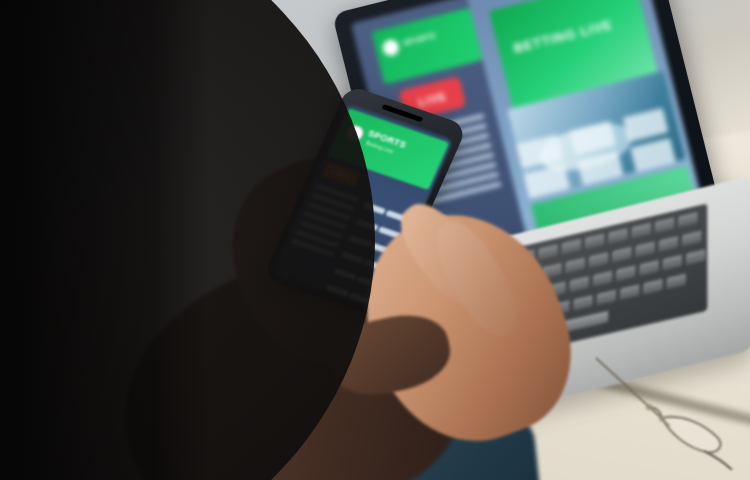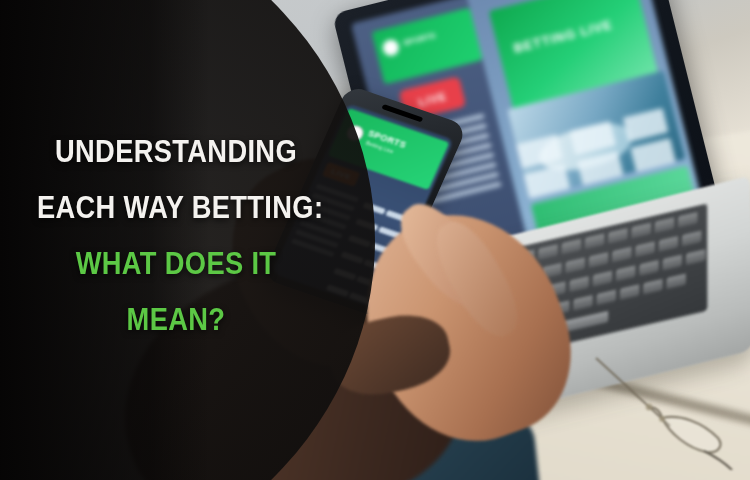--- a/index.html
+++ b/index.html
@@ -381,20 +381,14 @@
         <circle cx="70" cy="67" r="3.0" fill="rgba(140,128,100,.7)" stroke="none"></circle>
         <path d="M112 99 C 122 104, 132 110, 140 118" stroke="#4a443a"></path>
       </g>
     </svg>
 
   </div>
 
   <div class="overlay"></div>
   <div class="overlay-fade"></div>
 
-  <div class="headline">
-    <span class="hl-line hl-white">Understanding</span>
-    <span class="hl-line hl-white">Each Way Betting:</span>
-    <span class="hl-line hl-green">What Does It</span>
-    <span class="hl-line hl-green">Mean?</span>
-  </div>
 
 </div>
 
 </body></html>

